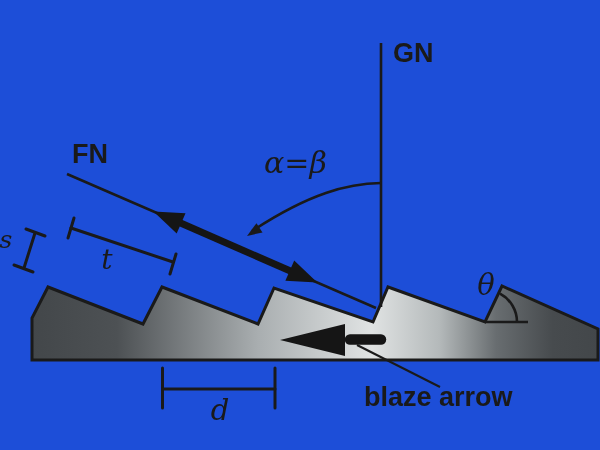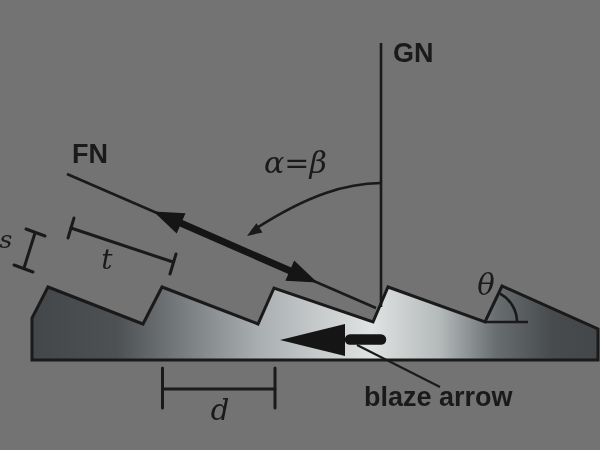--- a/index.html
+++ b/index.html
@@ -5,21 +5,21 @@
   html, body {
     margin: 0;
     padding: 0;
     background: #ffffff;
     font-family: "Liberation Sans", sans-serif;
   }
   .stage {
     position: relative;
     width: 600px;
     height: 450px;
-    background: #737373;
+    background: #1d4ed8;
     overflow: hidden;
   }
   svg { display: block; }
   .label-sans {
     font-family: "Liberation Sans", "DejaVu Sans", sans-serif;
     font-weight: bold;
     font-size: 27px;
     fill: #1a1a1a;
   }
   .label-math {

